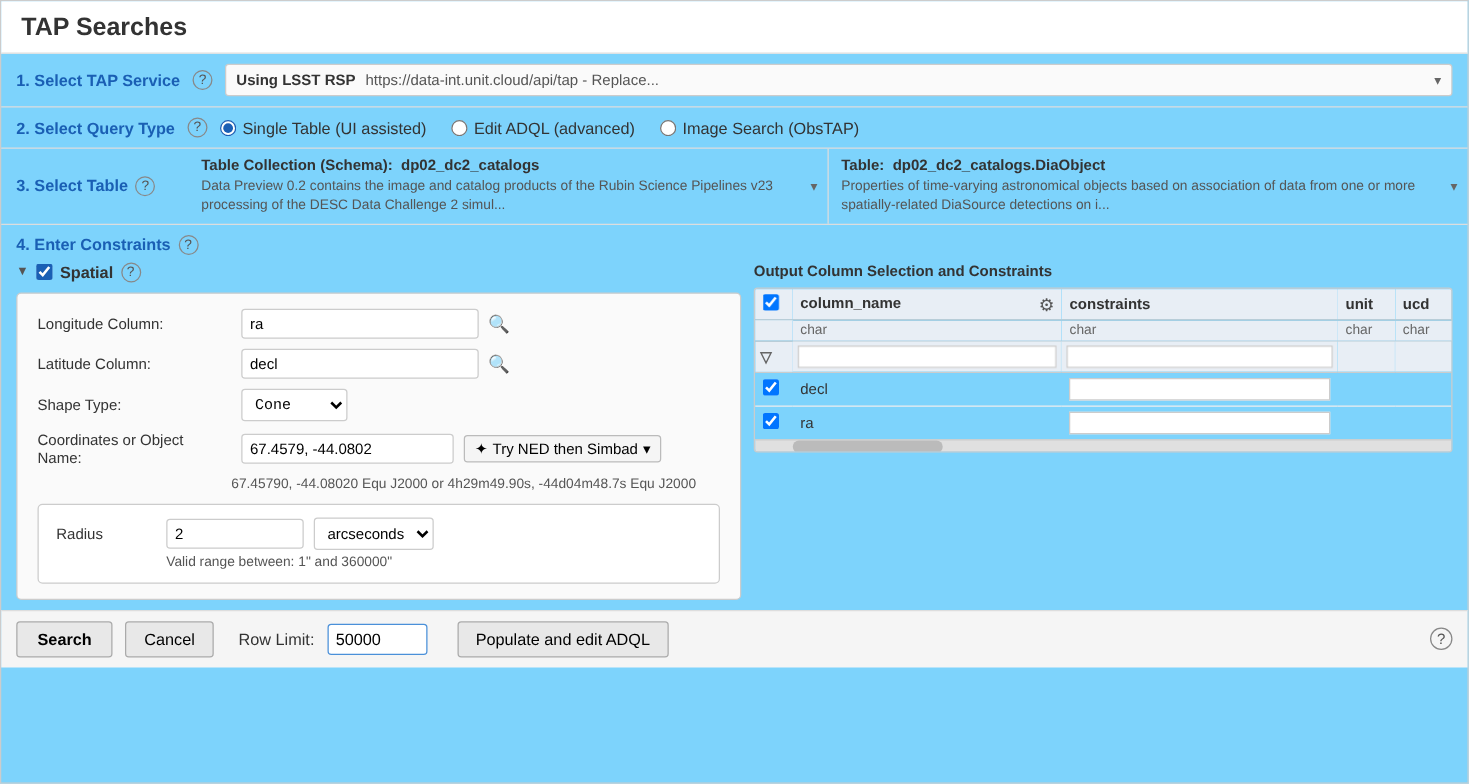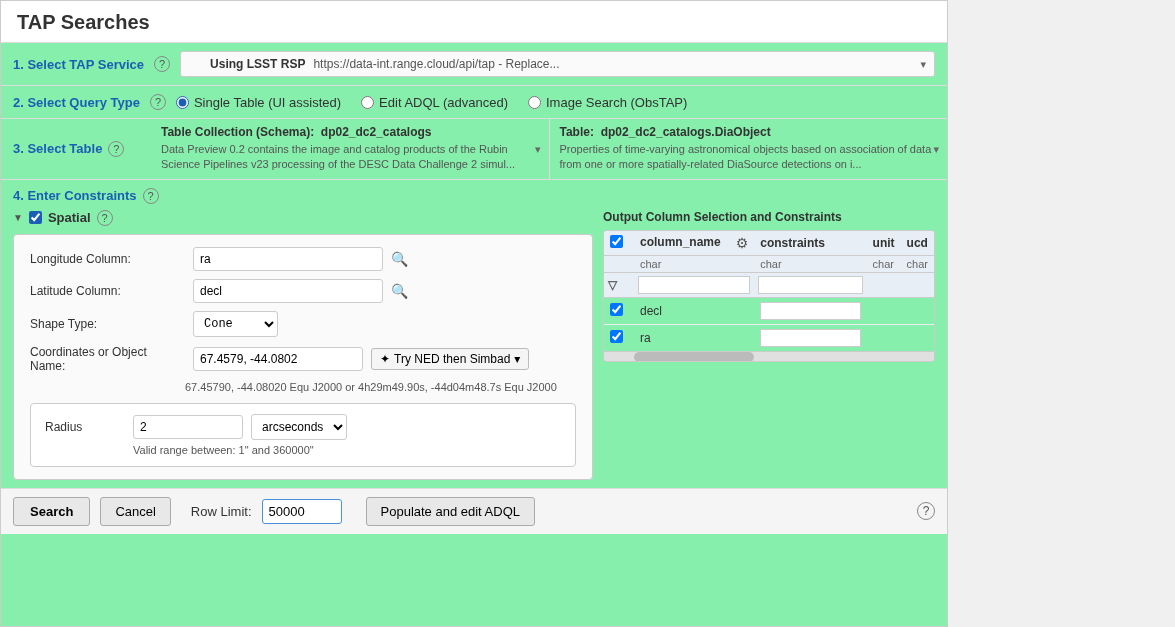--- a/index.html
+++ b/index.html
@@ -3,23 +3,23 @@
   <meta charset="utf-8">
   <style>
     * { box-sizing: border-box; margin: 0; padding: 0; }
     body {
       font-family: Arial, sans-serif;
       font-size: 13px;
       background: #f0f0f0;
       color: #333;
     }
     .app-container {
-      width: 948px;
+      width: 1175px;
       min-height: 627px;
-      background: #86efac;
+      background: #7dd3fc;
       border: 1px solid #ccc;
     }
     .page-title {
       font-size: 20px;
       font-weight: bold;
       padding: 10px 16px 8px;
       border-bottom: 1px solid #ddd;
       background: #fff;
     }
     .section {
@@ -51,21 +51,20 @@
     
     .tap-service-row {
       display: flex;
       align-items: center;
       gap: 8px;
       flex: 1;
     }
     .tap-service-label {
       font-weight: bold;
       font-size: 12px;
-      margin-left: 21px;
     }
     .tap-service-url {
       color: #555;
       font-size: 12px;
     }
     .service-dropdown {
       flex: 1;
       background: #fafafa;
       border: 1px solid #ccc;
       border-radius: 3px;
@@ -431,21 +430,21 @@
 <div class="app-container">
 
   <div class="page-title">TAP Searches</div>
 
   <div class="section">
     <span class="section-label">1. Select TAP Service</span>
     <span class="help-icon">?</span>
     <div class="service-dropdown">
       <div class="tap-service-row">
         <span class="tap-service-label">Using LSST RSP</span>
-        <span class="tap-service-url">https://data-int.range.cloud/api/tap - Replace...</span>
+        <span class="tap-service-url">https://data-int.unit.cloud/api/tap - Replace...</span>
       </div>
       <span class="dropdown-chevron">▾</span>
     </div>
   </div>
 
   <div class="section">
     <span class="section-label">2. Select Query Type</span>
     <span class="help-icon">?</span>
     <div class="query-type-row">
       <label class="radio-option">

